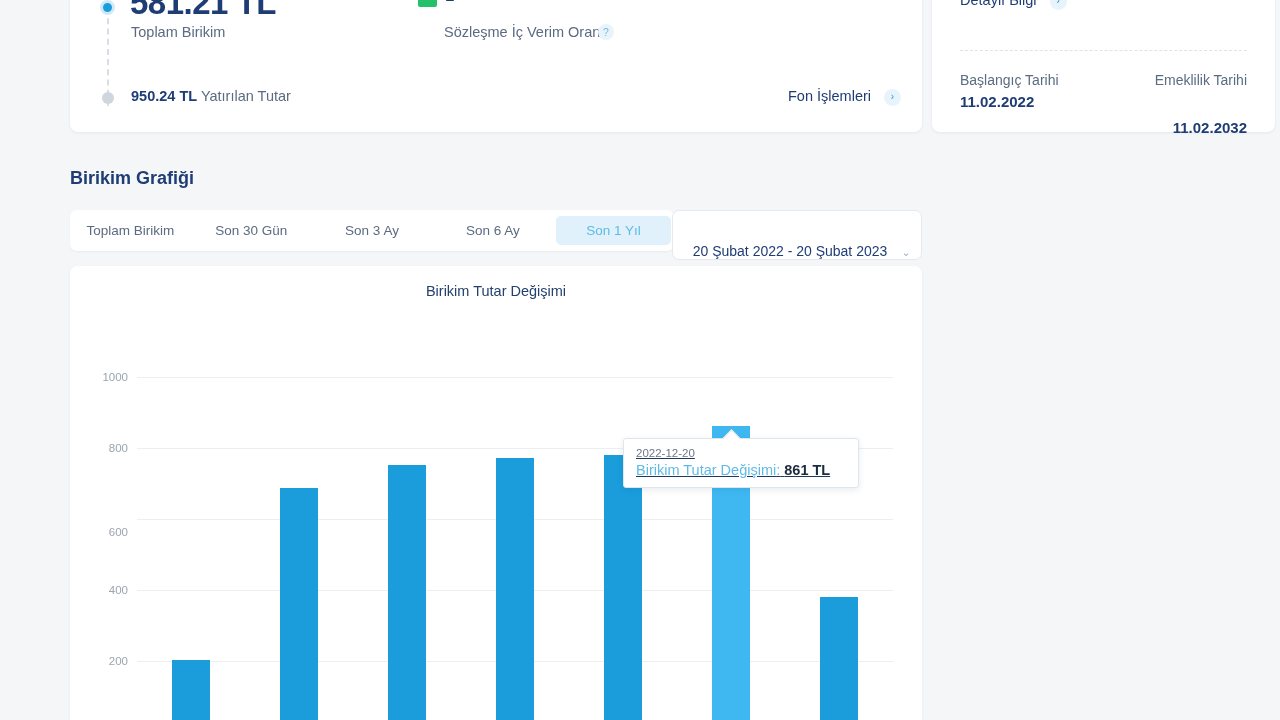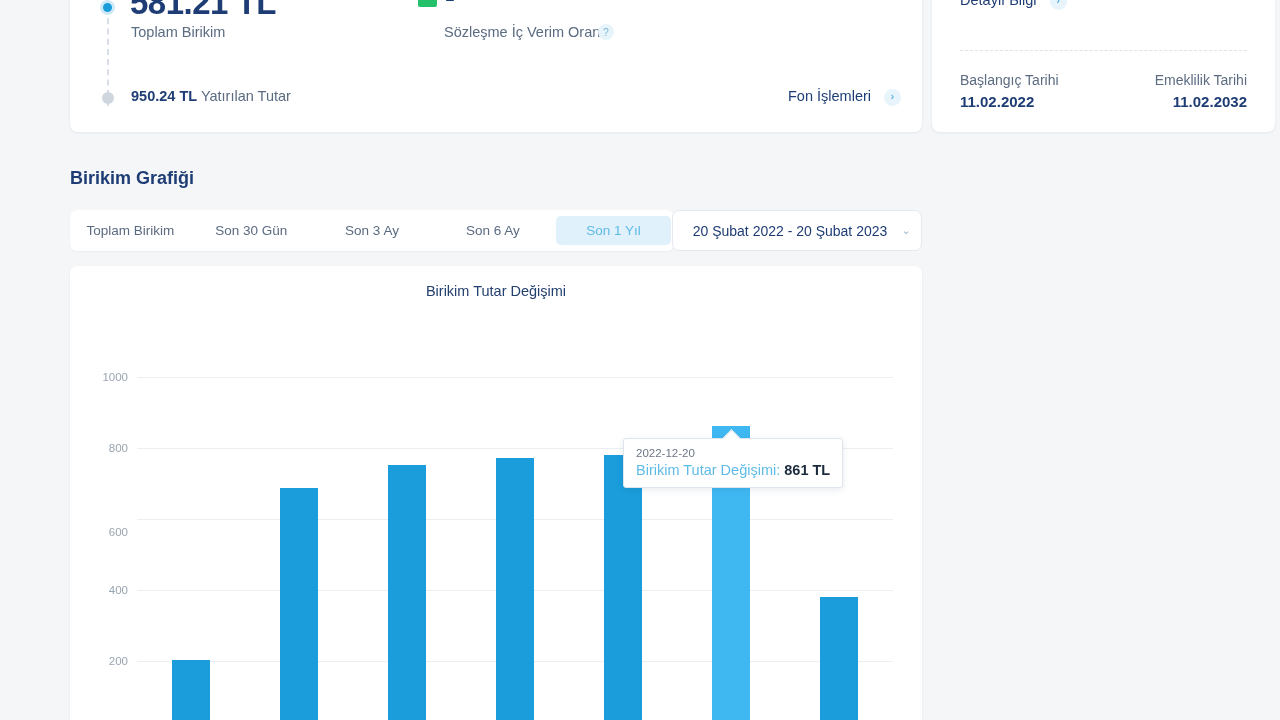--- a/index.html
+++ b/index.html
@@ -106,21 +106,21 @@
   }
   .date-label {
     position: absolute; top: 192px; font-size: 14px; color: #5b6b82; text-align: center;
   }
   .date-value {
     position: absolute; top: 213px; font-size: 15px; font-weight: 700; color: #1f3d75;
   }
   .dl-left { left: 28px; }
   .dv-left { left: 28px; }
   .dl-right { right: 28px; }
-  .dv-right { right: 28px; }
+  .dv-right { right: 28px; margin-top: 26px; }
 
   
   .section-title {
     position: absolute; left: 70px; top: 168px;
     font-size: 18px; font-weight: 600; color: #1f3d75;
   }
 
   
   .filter-bar {
     position: absolute; left: 70px; top: 210px;
@@ -132,23 +132,23 @@
   .range-btn {
     flex: 1; height: 29px; margin: 0 3px;
     display: flex; align-items: center; justify-content: center;
     font-size: 13.5px; color: #5b6b82;
     border-radius: 5px; cursor: pointer; white-space: nowrap;
   }
   .range-btn.active { background: #e0f1fb; color: #5fbbe6; }
 
   .date-select {
     position: absolute; left: 672px; top: 210px;
-    width: 250px; height: 41px;
+    width: 250px; height: 50px;
     background: #ffffff; border: 1px solid #e4e9ef; border-radius: 7px;
-    display: flex; align-items: center; cursor: pointer;
+    display: flex; align-items: flex-end; cursor: pointer;
   }
   .date-select .dtext {
     flex: 1; text-align: center; font-size: 14px; color: #1f3d75;
     padding-left: 16px;
   }
   .date-select .caret {
     width: 30px; text-align: center; color: #9fb5cc; font-size: 11px;
   }
 
   
@@ -175,22 +175,23 @@
     position: absolute; left: 0; width: 58px; text-align: right;
     font-size: 11.5px; color: #9aa5b1; transform: translateY(-6px);
   }
   .bar { position: absolute; bottom: 0; }
 
   
   .tooltip {
     position: absolute;
     background: #ffffff; border: 1px solid #dfe5ec; border-radius: 3px;
     box-shadow: 0 2px 6px rgba(31,56,100,.10);
-    padding: 8px 12px 9px 12px; white-space: nowrap;
+    padding: 8px 28px 9px 12px; white-space: nowrap;
     z-index: 10;
+    text-decoration: underline;
   }
   .tt-date { font-size: 11.5px; color: #6b7787; margin-bottom: 3px; }
   .tt-row { font-size: 14.5px; color: #5fbbe6; }
   .tt-row b { color: #1b2a3d; font-weight: 700; }
   .tt-arrow {
     position: absolute; top: -7px; left: 101px;
     width: 13px; height: 13px; background: #ffffff;
     border-left: 1px solid #dfe5ec; border-top: 1px solid #dfe5ec;
     transform: rotate(45deg);
   }

